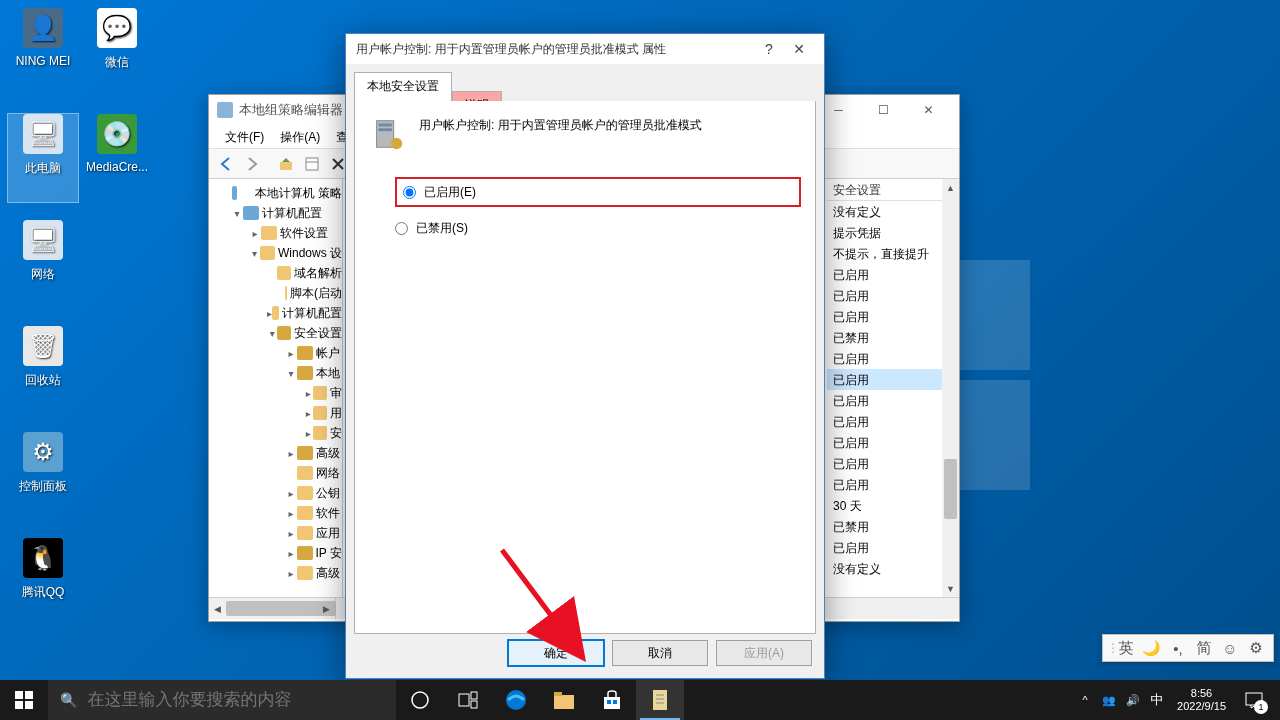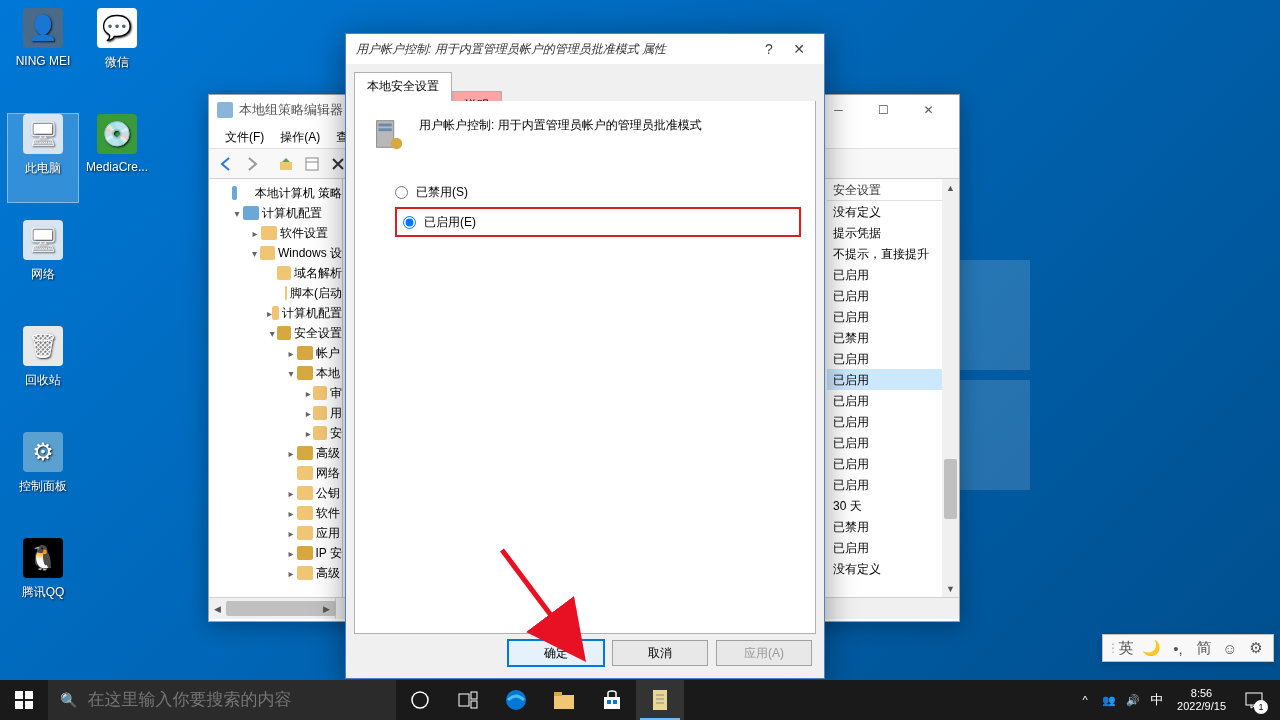--- a/index.html
+++ b/index.html
@@ -74,21 +74,21 @@
 
 .uac {
   position: absolute;
   left: 345px; top: 33px;
   width: 480px; height: 646px;
   background: #f0f0f0;
   border: 1px solid #5080c0;
   box-shadow: 0 6px 30px rgba(0,0,0,0.4);
 }
 .uac-title { height: 30px; background: #fff; display: flex; align-items: center; padding: 0 10px; color: #333; font-size: 12px; }
-.uac-title .t { flex: 1; font-style: italic; }
+.uac-title .t { flex: 1; }
 .uac-title .hb { width: 30px; text-align: center; cursor: pointer; color: #444; font-size: 14px; }
 .uac-tabs { display: flex; padding: 8px 8px 0; background: #f0f0f0; }
 .uac-tab { padding: 5px 12px; background: #fff; border: 1px solid #b0b0b0; border-bottom: none; margin-right: 0; cursor: pointer; position: relative; }
 .uac-tab.inactive { background: #fca5a5; border-bottom: 1px solid #0f766e; top: 19px; }
 .uac-pane { margin: 0 8px 8px; background: #fff; border: 1px solid #b0b0b0; border-top: none; height: 533px; padding: 14px; position: relative; }
 .uac-hdr { display: flex; align-items: flex-start; margin-bottom: 24px; }
 .uac-hdr .bigicon { width: 38px; height: 38px; margin-right: 12px; }
 .uac-hdr .bigicon svg { width: 100%; height: 100%; }
 .uac-radios { margin-left: 26px; }
 .uac-radio { display: flex; align-items: center; height: 30px; cursor: pointer; }
@@ -395,27 +395,27 @@
         <svg viewBox="0 0 40 40">
             <rect x="8" y="6" width="18" height="28" fill="#b8b8b8" stroke="#888"></rect>
             <rect x="10" y="9" width="14" height="3" fill="#6a8aa8"></rect>
             <rect x="10" y="14" width="14" height="3" fill="#6a8aa8"></rect>
             <circle cx="29" cy="30" r="6" fill="#d8a840"></circle>
           </svg>
       </div>
       <div style="padding-top:2px">用户帐户控制: 用于内置管理员帐户的管理员批准模式</div>
     </div>
     <div class="uac-radios">
+      <label class="uac-radio boxed">
+        <input type="radio" name="uac" checked="" style="">
+        <span>已启用(E)</span>
+      </label>
       <label class="uac-radio">
         <input type="radio" name="uac" style="">
         <span>已禁用(S)</span>
-      </label>
-      <label class="uac-radio boxed">
-        <input type="radio" name="uac" checked="" style="">
-        <span>已启用(E)</span>
       </label>
     </div>
   </div>
   <div class="uac-btns">
     <button class="uac-btn primary">确定</button>
     <button class="uac-btn">取消</button>
     <button class="uac-btn" disabled="">应用(A)</button>
   </div>
 </div>
 

